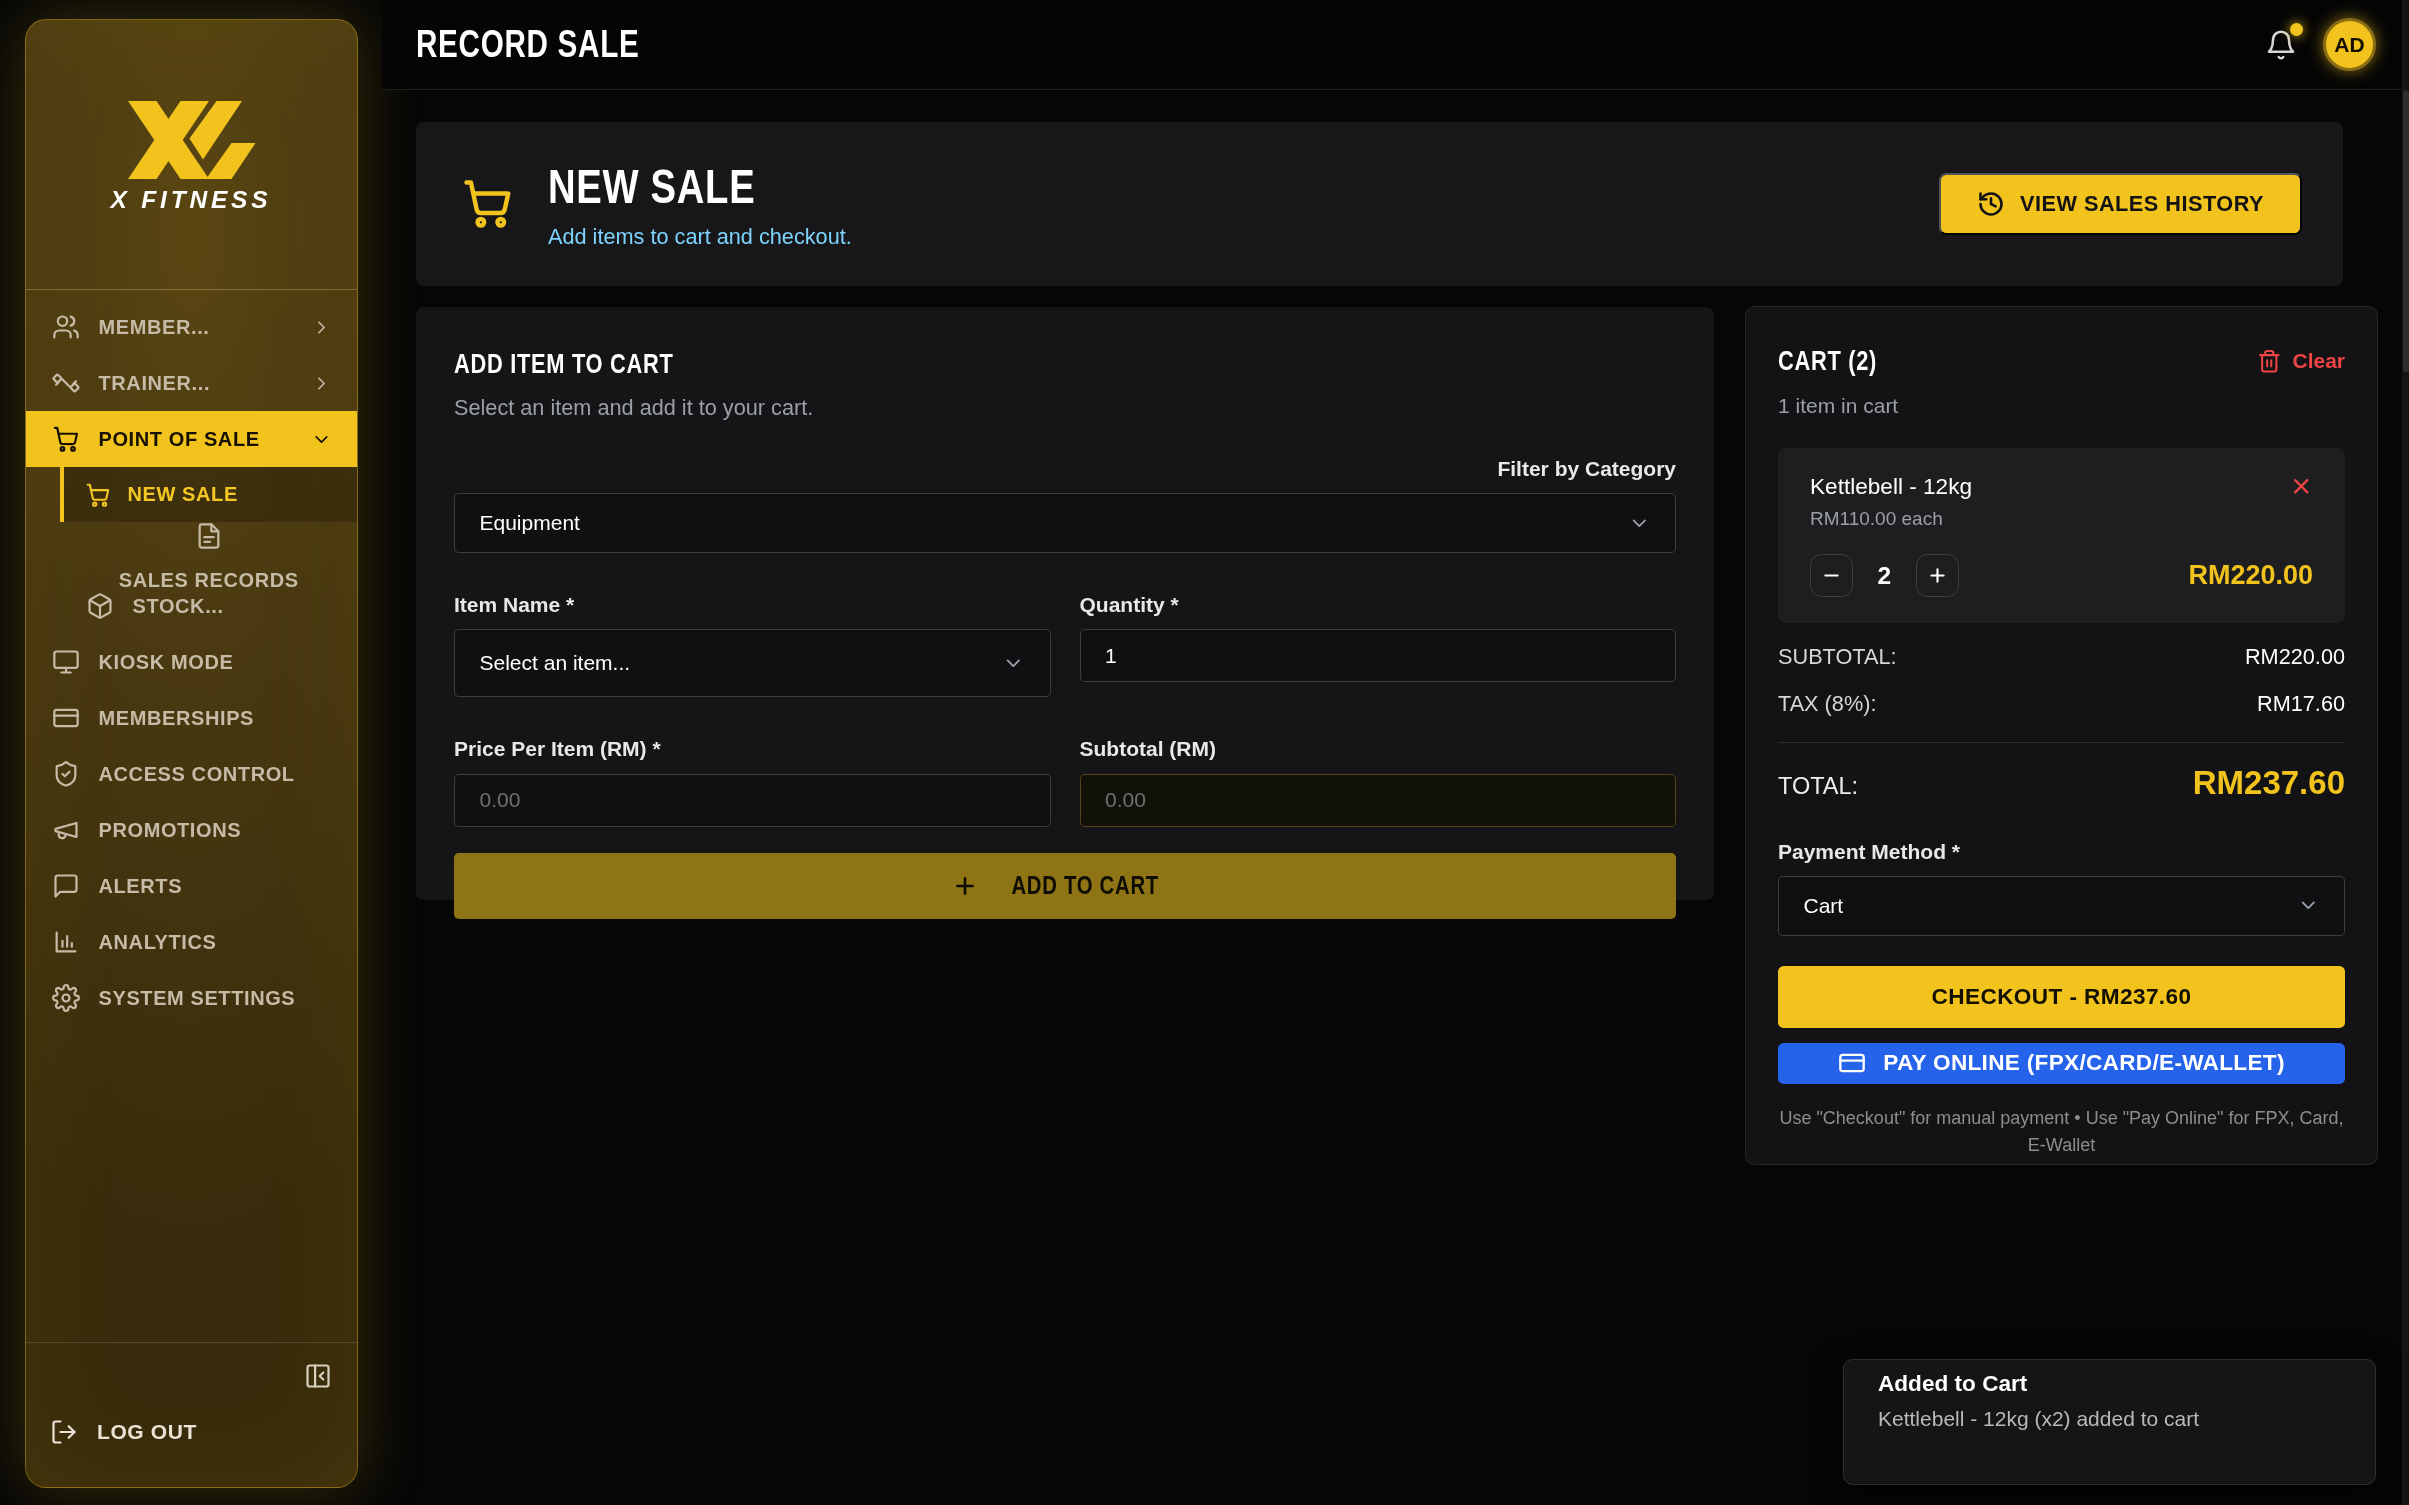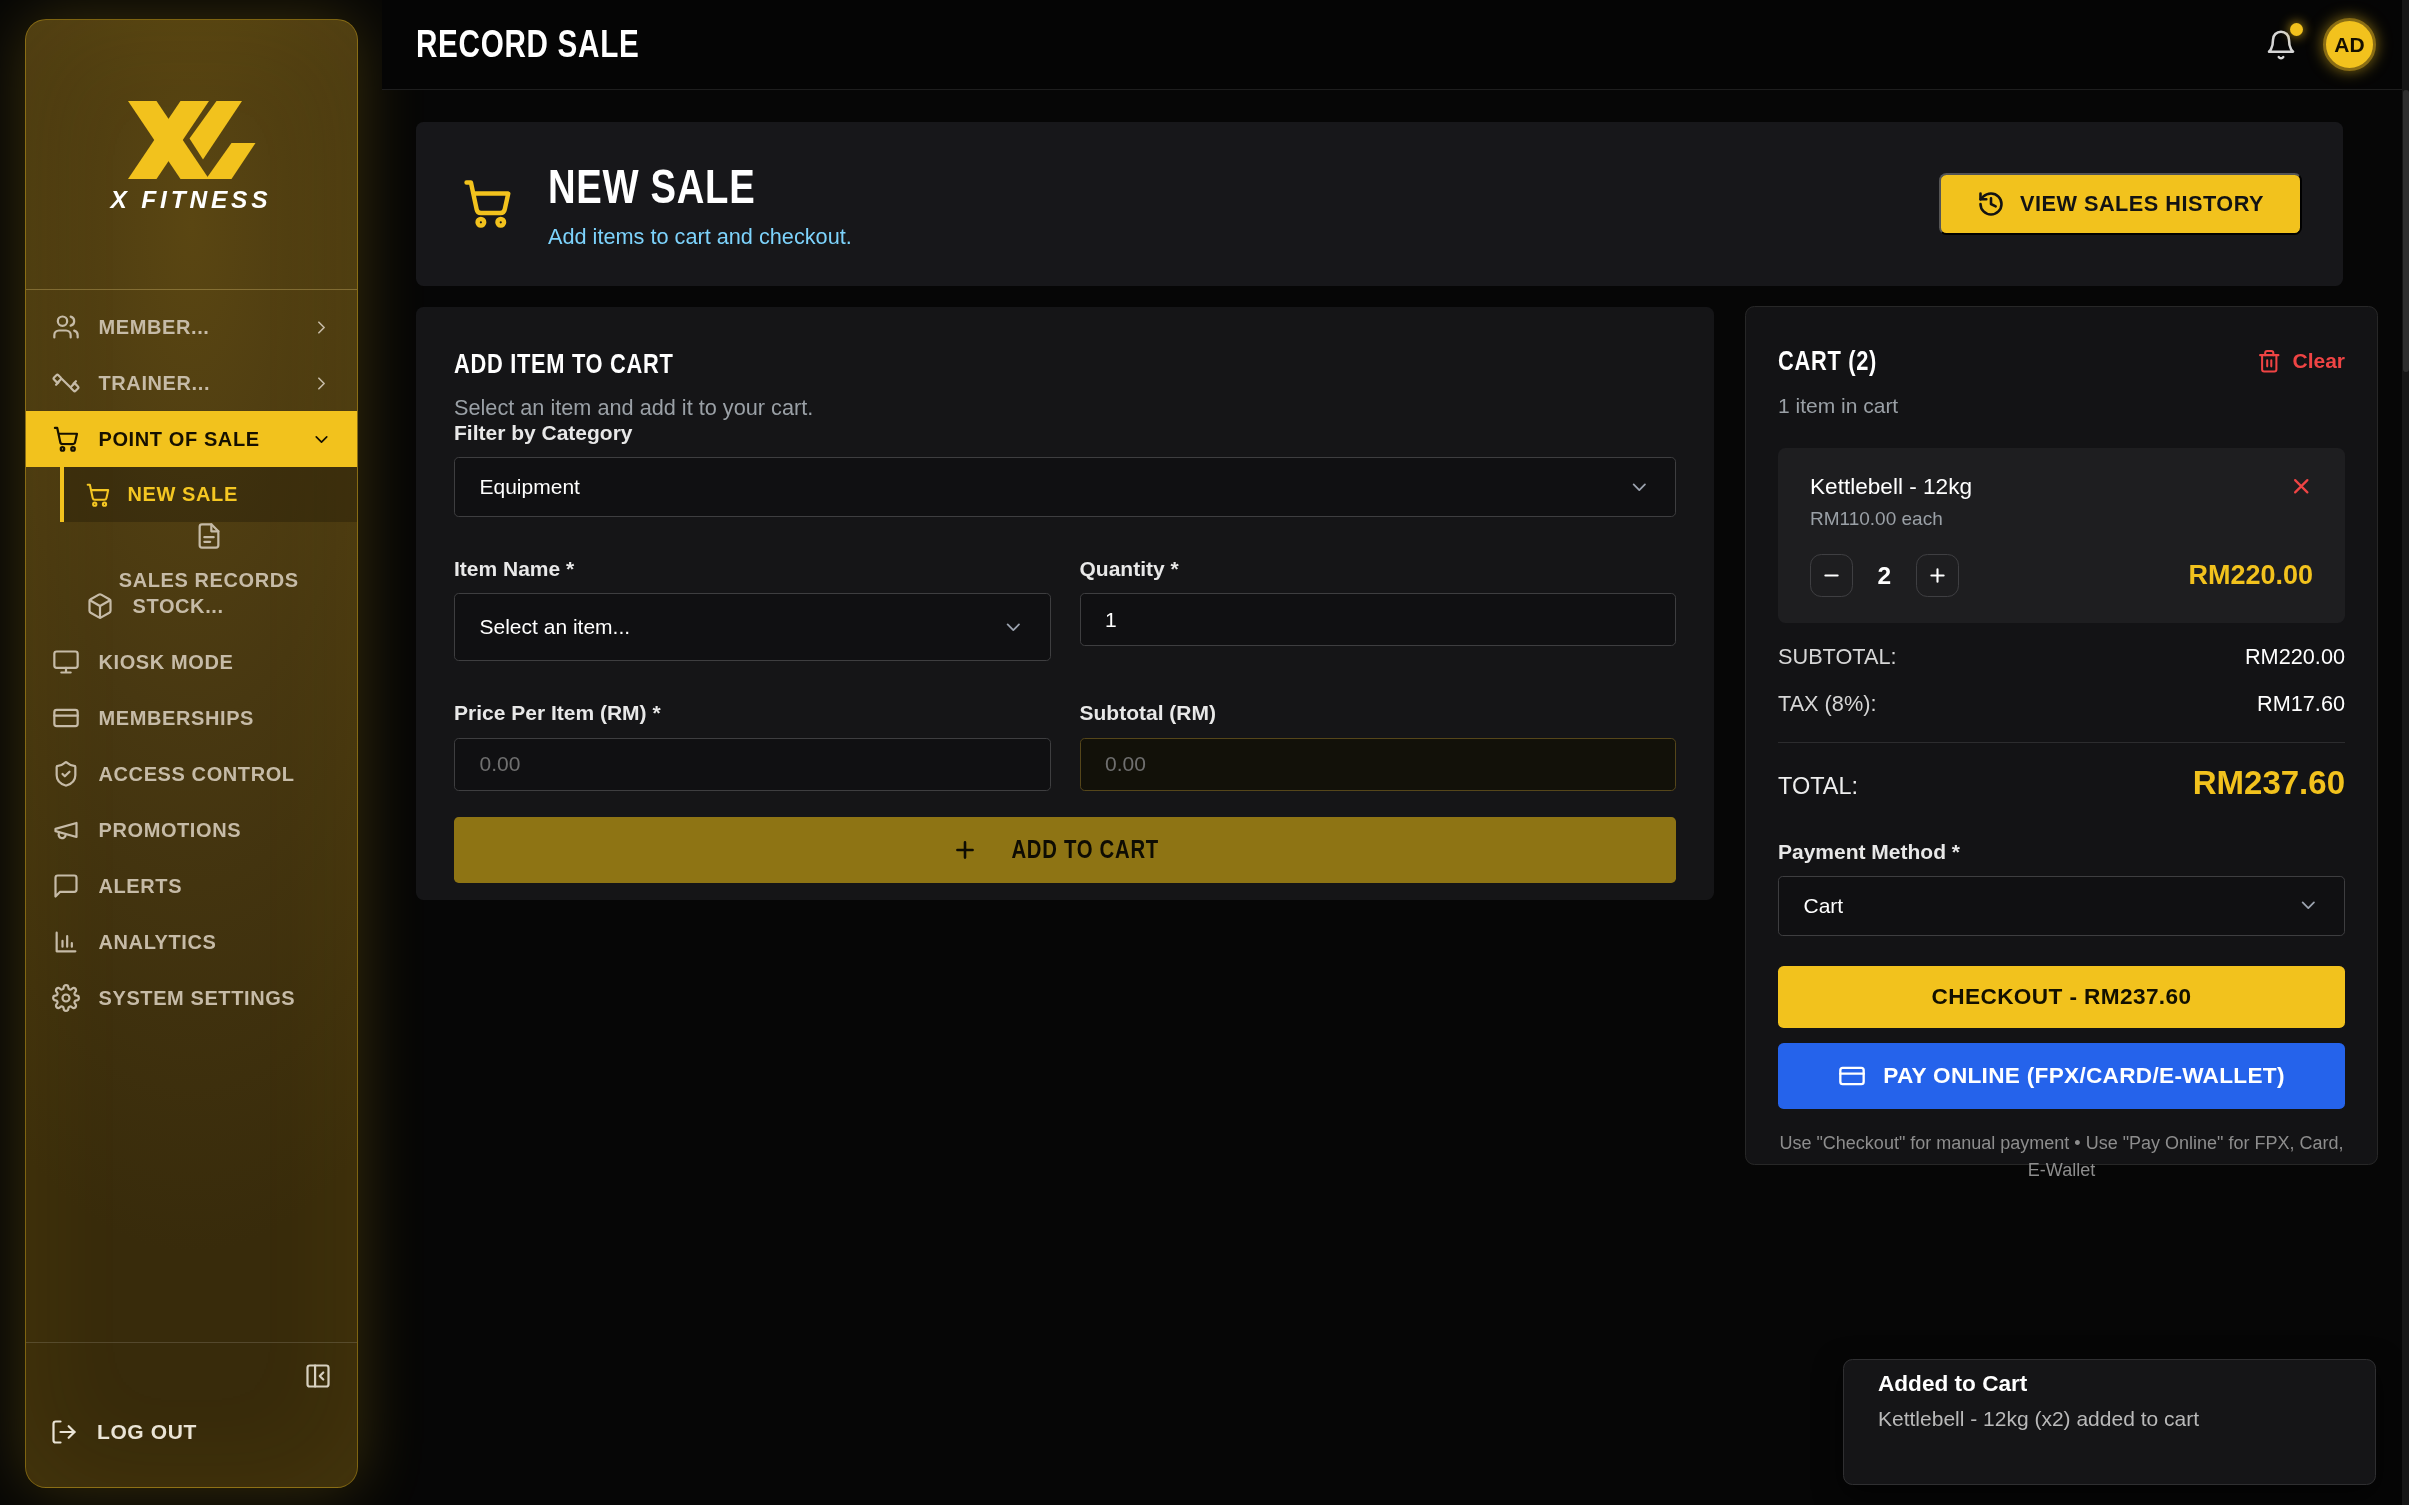--- a/index.html
+++ b/index.html
@@ -88,21 +88,21 @@
   .form-title { font-size:28px; color:#fff; }
   .form-sub { margin-top:15px; font-size:21.7px; color:#9aa0a6; }
   .flabel { font-size:21px; font-weight:700; color:#e8e8e8; }
   .sel, .inp {
     margin-top:12.2px; width:100%; background:#101012; border:0.9px solid #3e3e40; border-radius:4.7px;
     color:#fff; font-size:21px; font-family:"Liberation Sans", sans-serif; padding:0 24.5px;
     display:flex; align-items:center; justify-content:space-between;
   }
   .sel { height:60px; cursor:pointer; }
   .sel .chev { color:#9ca3af; } .sel .chev svg { width:22.6px; height:22.6px; }
-  .cat-label { display:block; }
+  .cat-label { margin-top:36px; display:block;text-align:right; }
   .frow { display:grid; grid-template-columns:1fr 1fr; column-gap:29px; margin-top:40px; }
   .sel-tall { height:68px; }
   input.inp { height:53px; outline:none; }
   input.inp::placeholder { color:#6f6f6f; }
   .inp-subtotal { border-color:#55461a; color:#8f8f8f; background:#121109; }
   .add-btn {
     margin-top:26px; width:100%; height:66px; background:#8e7414; border:none; border-radius:4.7px; cursor:pointer;
     color:#0e0c03; display:flex; align-items:center; justify-content:center; gap:15px; font-size:25.4px;
   }
   .add-btn svg { width:26px; height:26px; stroke-width:2.4; }
@@ -132,21 +132,21 @@
   .tot-row:first-of-type { margin-top:41px; }
   .tot-label { font-size:21.7px; color:#d6d6d6;text-align:right; }
   .tot-val { font-size:21.7px; color:#fff; }
   .cart-div { border-top:0.9px solid #2c2c2e; margin-top:24.5px; }
   .grand .tot-label { font-size:23.5px; color:#eee; }
   .grand .tot-val { font-size:33px; font-weight:800; color:#f2c21d; }
   .pay-label { display:block; margin-top:38px; font-size:21px; font-weight:700; color:#e8e8e8; }
   .checkout-btn { margin-top:30px; width:100%; height:62px; background:#f2c21d; border:none; border-radius:5.6px;
     color:#131000; font-weight:800; font-size:22.6px; letter-spacing:0.4px; cursor:pointer;
     display:flex; align-items:center; justify-content:center; }
-  .payonline-btn { margin-top:15px; width:100%; height:66px; background:#2563eb; border:none; border-radius:5.6px;
+  .payonline-btn { margin-top:15px; width:100%; height:41px; background:#2563eb; border:none; border-radius:5.6px;
     color:#fff; font-weight:800; font-size:22.6px; letter-spacing:0.3px; cursor:pointer;
     display:flex; align-items:center; justify-content:center; gap:17px; }
   .payonline-btn svg { width:28px; height:28px; stroke-width:2; }
   .cart-note { margin-top:21px; font-size:18px; line-height:1.5; color:#8d8d8d; text-align:center; }
 
   
   .toast { position:absolute; right:34px; bottom:21px; width:533px; height:126px; background:#151517;
     border:0.9px solid #2f2f31; border-radius:9.4px; padding:11px 34px; box-shadow:0 9.4px 28px rgba(0,0,0,.6); }
   .toast-title { font-size:22.6px; font-weight:700; color:#fff; }
   .toast-msg { margin-top:10.4px; font-size:21px; color:#b9b9b9; }

